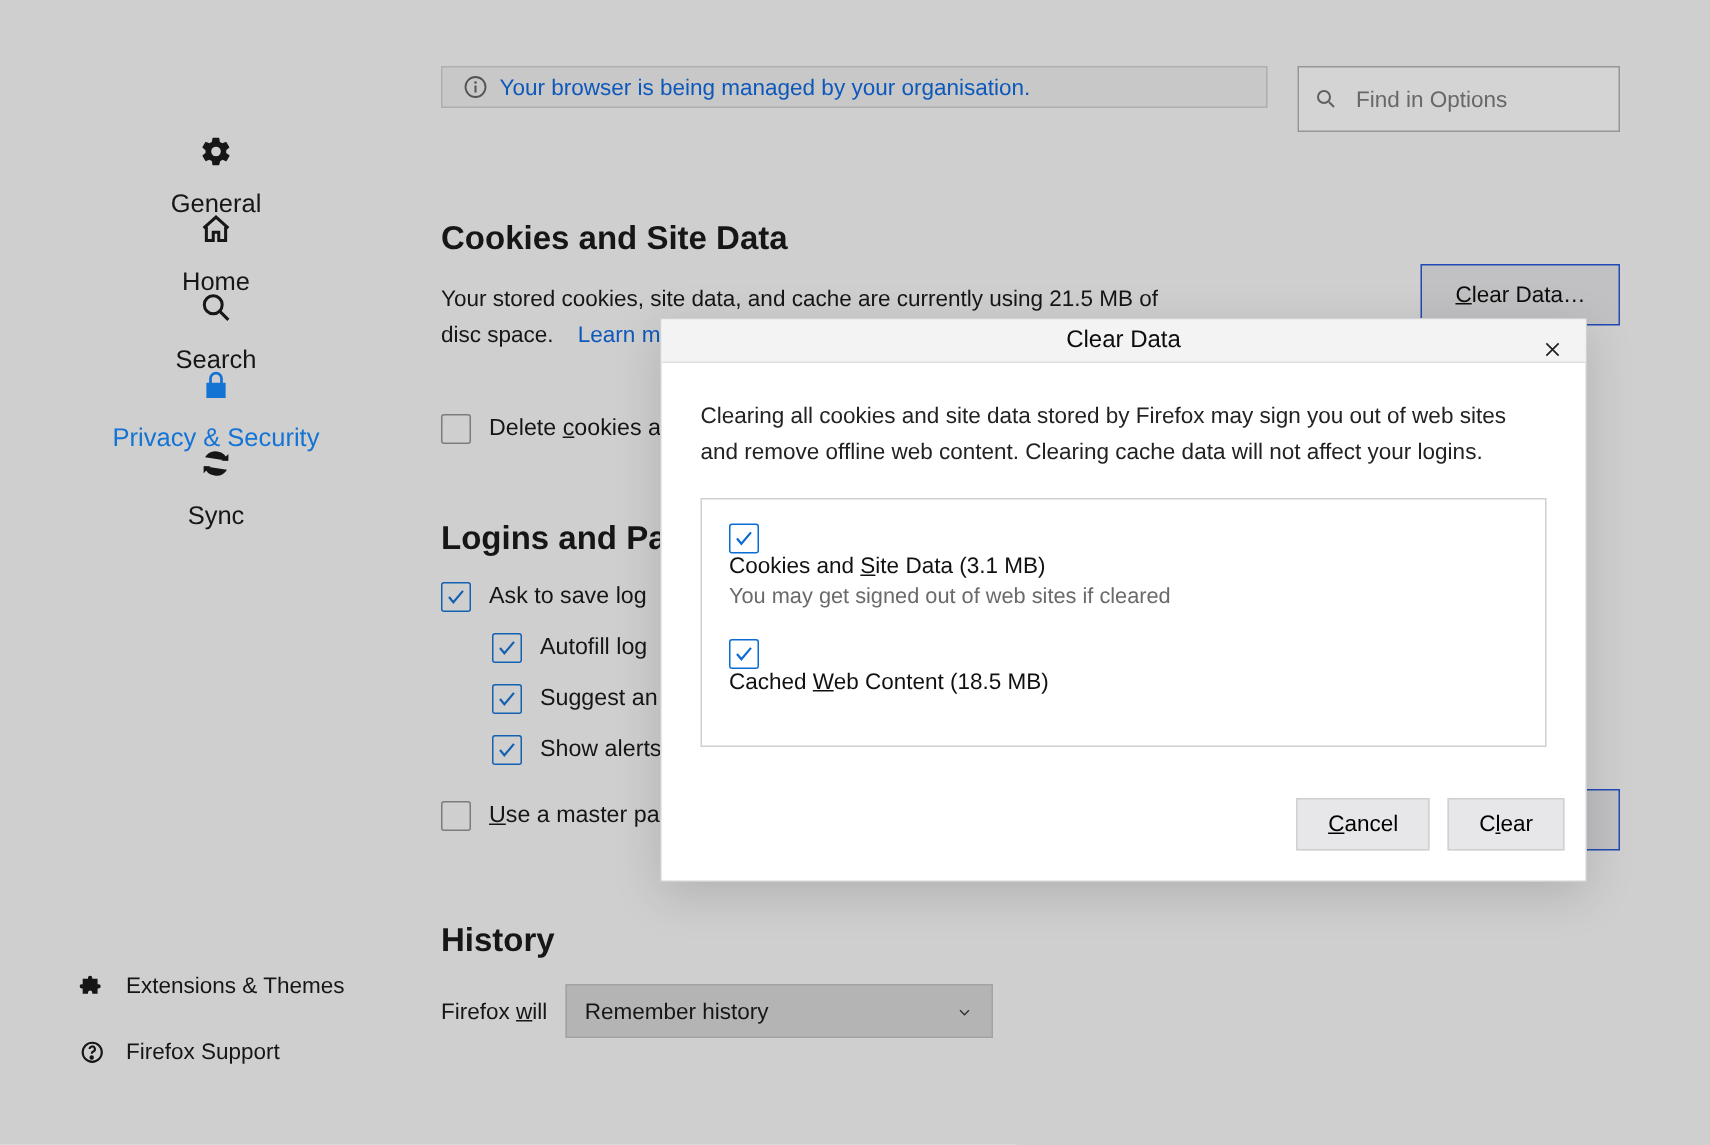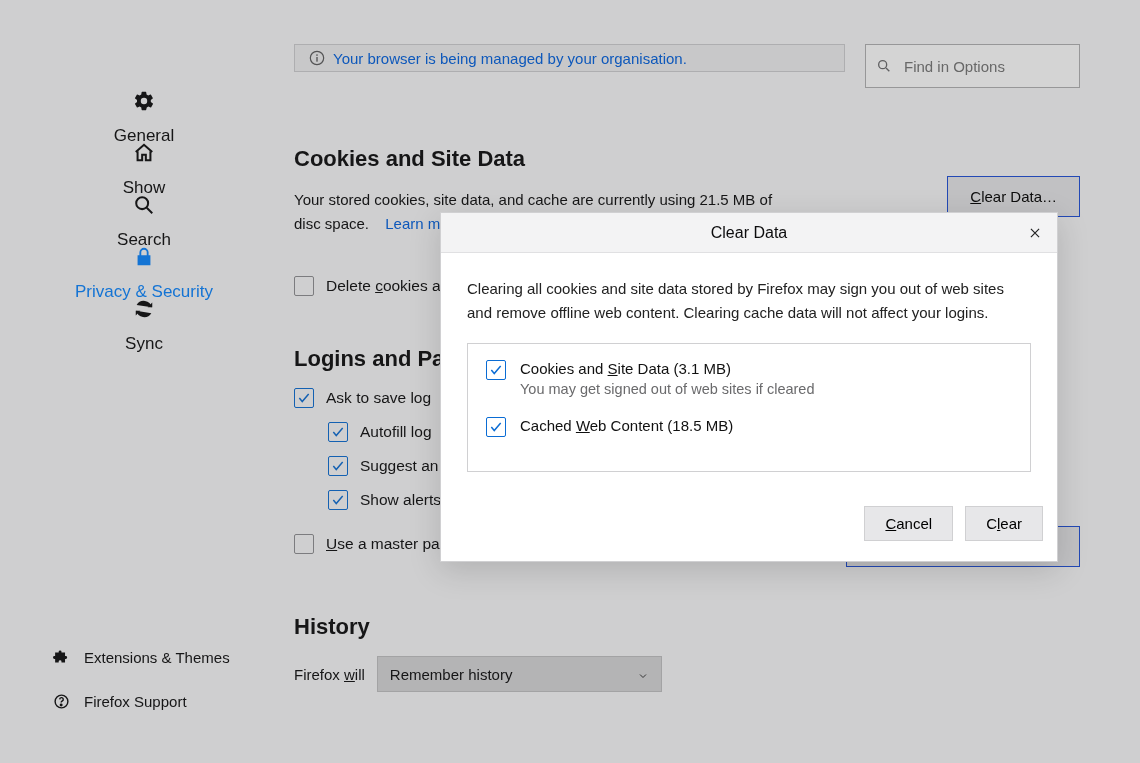--- a/index.html
+++ b/index.html
@@ -149,40 +149,40 @@
   .modal {
     position:absolute;
     left:440px; top:212px;
     width:618px;
     background:#fff;
     z-index:10;
     box-shadow: 0 8px 30px rgba(0,0,0,0.15);
     border:1px solid #d0d0d2;
   }
   .modal-title {
-    height:40px;
+    height:29px;
     display:flex; align-items:center; justify-content:center;
     font-size:16px;
     border-bottom:1px solid #e0e0e2;
     position:relative;
     background:#f3f3f4;
   }
   .close-x {
     position:absolute; right:10px; top:8px;
     width:24px; height:24px; cursor:pointer;
     display:flex; align-items:center; justify-content:center;
   }
   .close-x svg { width:14px; height:14px; stroke:#222; stroke-width:2; }
   .modal-body { padding: 24px 26px 18px 26px; }
   .modal-desc { font-size:15px; line-height:1.6; color:#222; margin-bottom:18px; }
   .options-box {
     border:1px solid #d0d0d2;
     padding: 16px 18px;
   }
-  .opt { display:flex; gap:14px; margin-bottom:20px; }
+  .opt { display:flex; gap:0; margin-bottom:20px;flex-direction:column; }
   .opt:last-child { margin-bottom:18px; }
   .opt .checkbox { border-color:#0a6cd4; }
   .opt-text .t1 { font-size:15px; color:#111; }
   .opt-text .t2 { font-size:14.5px; color:#6a6a6c; margin-top:4px; }
   .modal-actions {
     display:flex; justify-content:flex-end; gap:12px;
     padding: 16px 14px 20px 26px;
   }
   .btn {
     padding: 8px 20px; background:#e7e7e9;
@@ -204,21 +204,21 @@
         </span>
         <span>General</span>
       </div>
       <div class="nav-item">
         <span class="nav-icon home">
           <svg viewBox="0 0 24 24">
               <path d="M3 11 12 3l9 8"></path>
               <path d="M5 10v10h5v-6h4v6h5V10"></path>
             </svg>
         </span>
-        <span>Show</span>
+        <span>Home</span>
       </div>
       <div class="nav-item">
         <span class="nav-icon search">
           <svg viewBox="0 0 24 24">
               <circle cx="10" cy="10" r="6.5"></circle>
               <path d="m15 15 6 6"></path>
             </svg>
         </span>
         <span>Search</span>
       </div>

